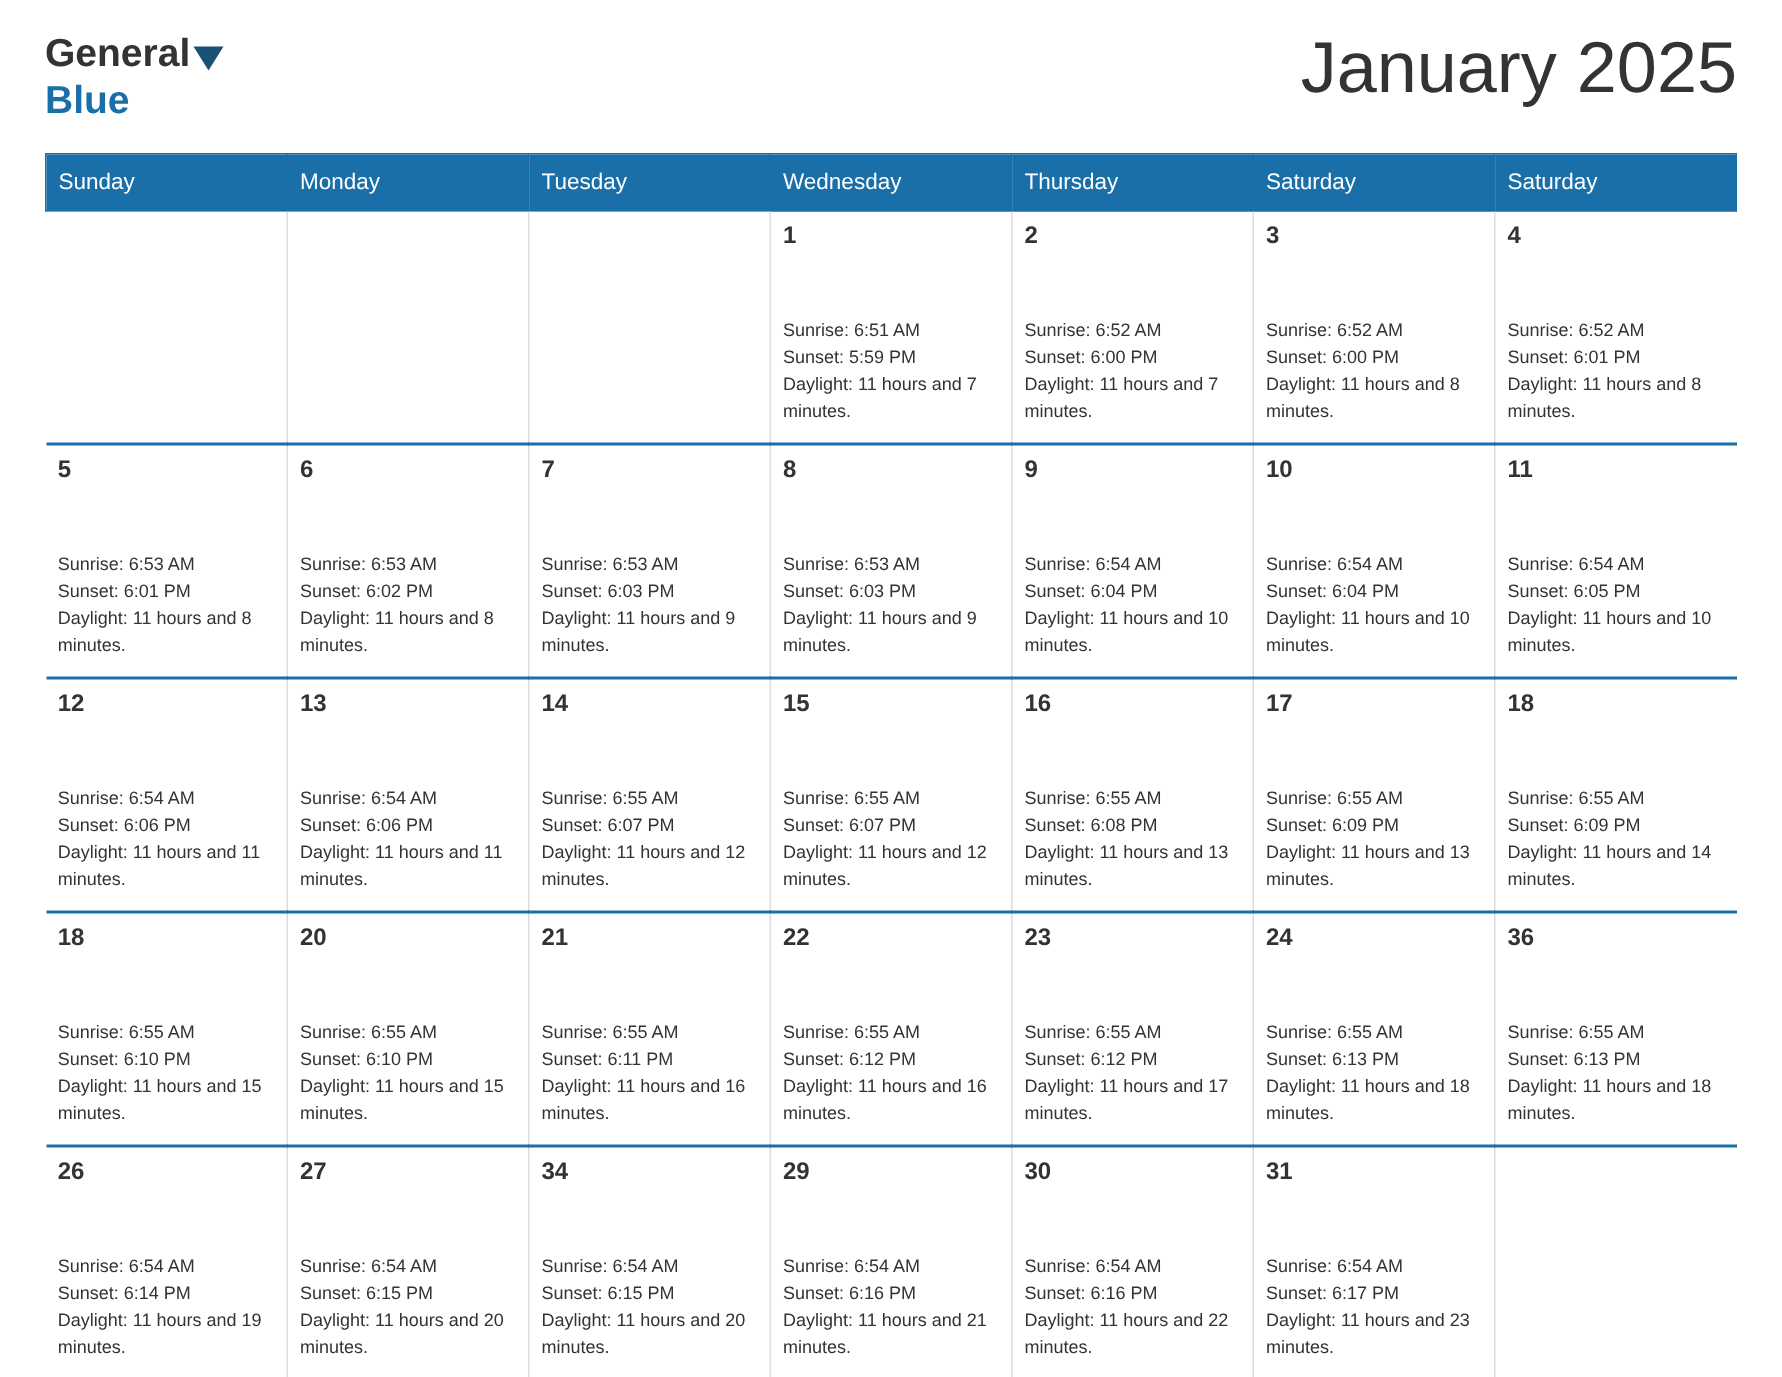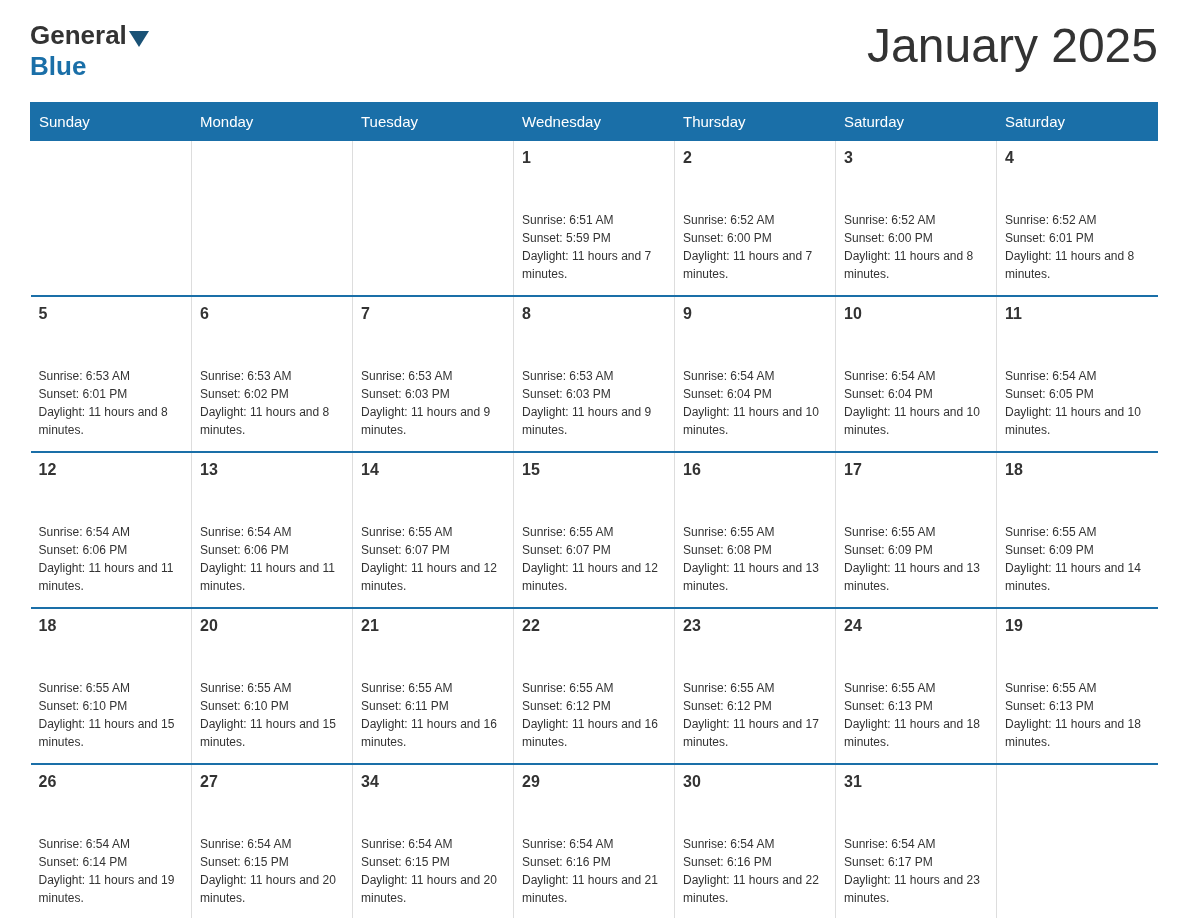--- a/index.html
+++ b/index.html
@@ -234,21 +234,21 @@
         </td>
         <td>
           <span class="day-number">23</span>
           <div class="day-info">Sunrise: 6:55 AM<br>Sunset: 6:12 PM<br>Daylight: 11 hours and 17 minutes.</div>
         </td>
         <td>
           <span class="day-number">24</span>
           <div class="day-info">Sunrise: 6:55 AM<br>Sunset: 6:13 PM<br>Daylight: 11 hours and 18 minutes.</div>
         </td>
         <td>
-          <span class="day-number">19</span>
+          <span class="day-number">36</span>
           <div class="day-info">Sunrise: 6:55 AM<br>Sunset: 6:13 PM<br>Daylight: 11 hours and 18 minutes.</div>
         </td>
       </tr>
       <tr>
         <td>
           <span class="day-number">26</span>
           <div class="day-info">Sunrise: 6:54 AM<br>Sunset: 6:14 PM<br>Daylight: 11 hours and 19 minutes.</div>
         </td>
         <td>
           <span class="day-number">27</span>

